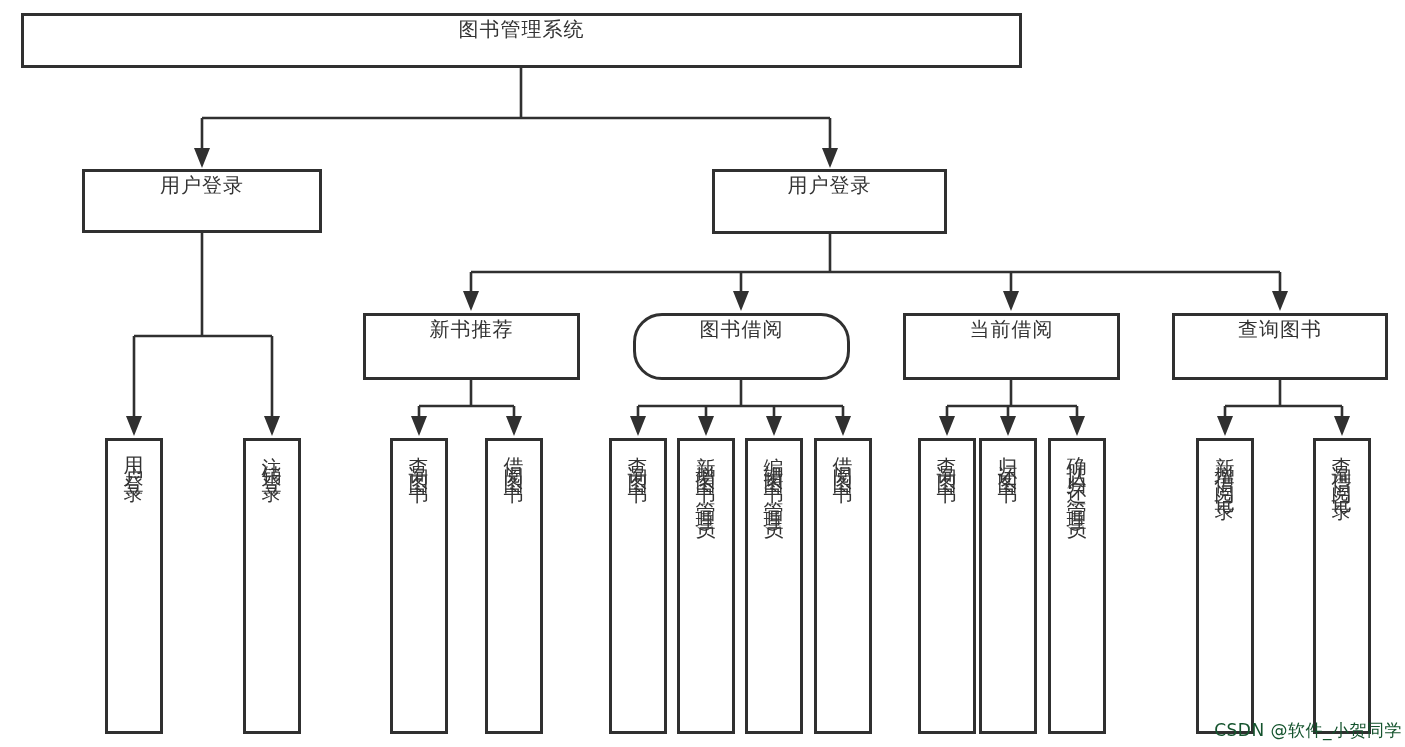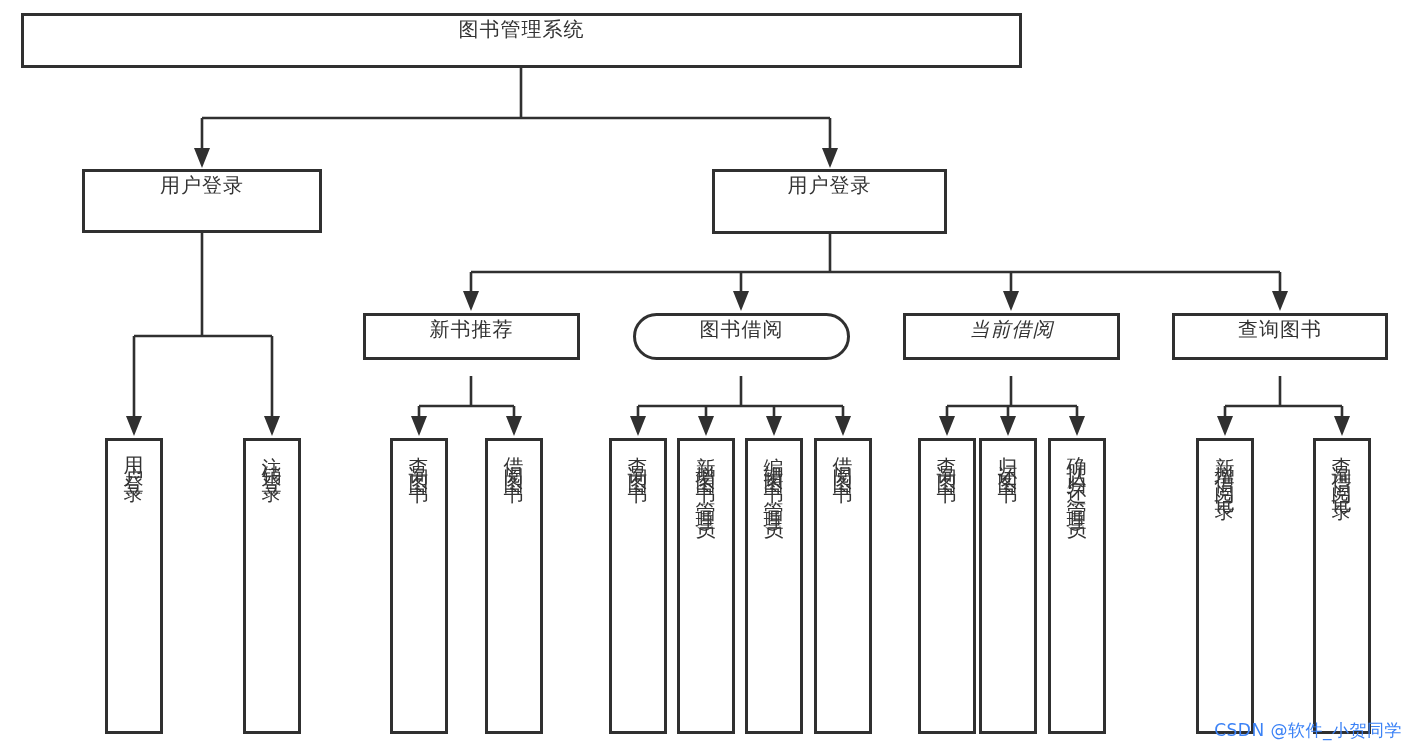--- a/index.html
+++ b/index.html
@@ -38,24 +38,24 @@
     line-height: 1.0;
     letter-spacing: 9px;
     white-space: nowrap;
   }
   
   .n-root  { left: 21px;   top: 13px;  width: 1001px; height: 55px; }
   
   .n-l2a   { left: 82px;   top: 169px; width: 240px; height: 64px; }
   .n-l2b   { left: 712px;  top: 169px; width: 235px; height: 65px; }
   
-  .n-l3    { top: 313px; width: 217px; height: 47px; }
+  .n-l3    { top: 313px; width: 217px; height: 67px; }
   .n-l3a   { left: 363px; }
   .n-l3b   { left: 633px; border-radius: 29px; }
-  .n-l3c   { left: 903px; font-style: italic; }
+  .n-l3c   { left: 903px; }
   .n-l3d   { left: 1172px; width: 216px; }
   
   .leaf    { top: 438px; width: 58px; height: 296px; }
   .lf1  { left: 105px; }
   .lf2  { left: 243px; }
   .lf3  { left: 390px; }
   .lf4  { left: 485px; }
   .lf5  { left: 609px; }
   .lf6  { left: 677px; }
   .lf7  { left: 745px; }
@@ -63,21 +63,21 @@
   .lf9  { left: 918px; }
   .lf10 { left: 979px; }
   .lf11 { left: 1048px; }
   .lf12 { left: 1196px; }
   .lf13 { left: 1313px; }
   #watermark {
     position: absolute;
     right: 3px;
     bottom: 5px;
     font-size: 17px;
-    color: #3b82f6;
+    color: #14532d;
     letter-spacing: 0.5px;
     white-space: nowrap;
   }
 </style>
 </head>
 <body>
 
 <div id="canvas">
 
   <svg id="connectors" viewBox="0 0 1405 747" xmlns="http://www.w3.org/2000/svg">

